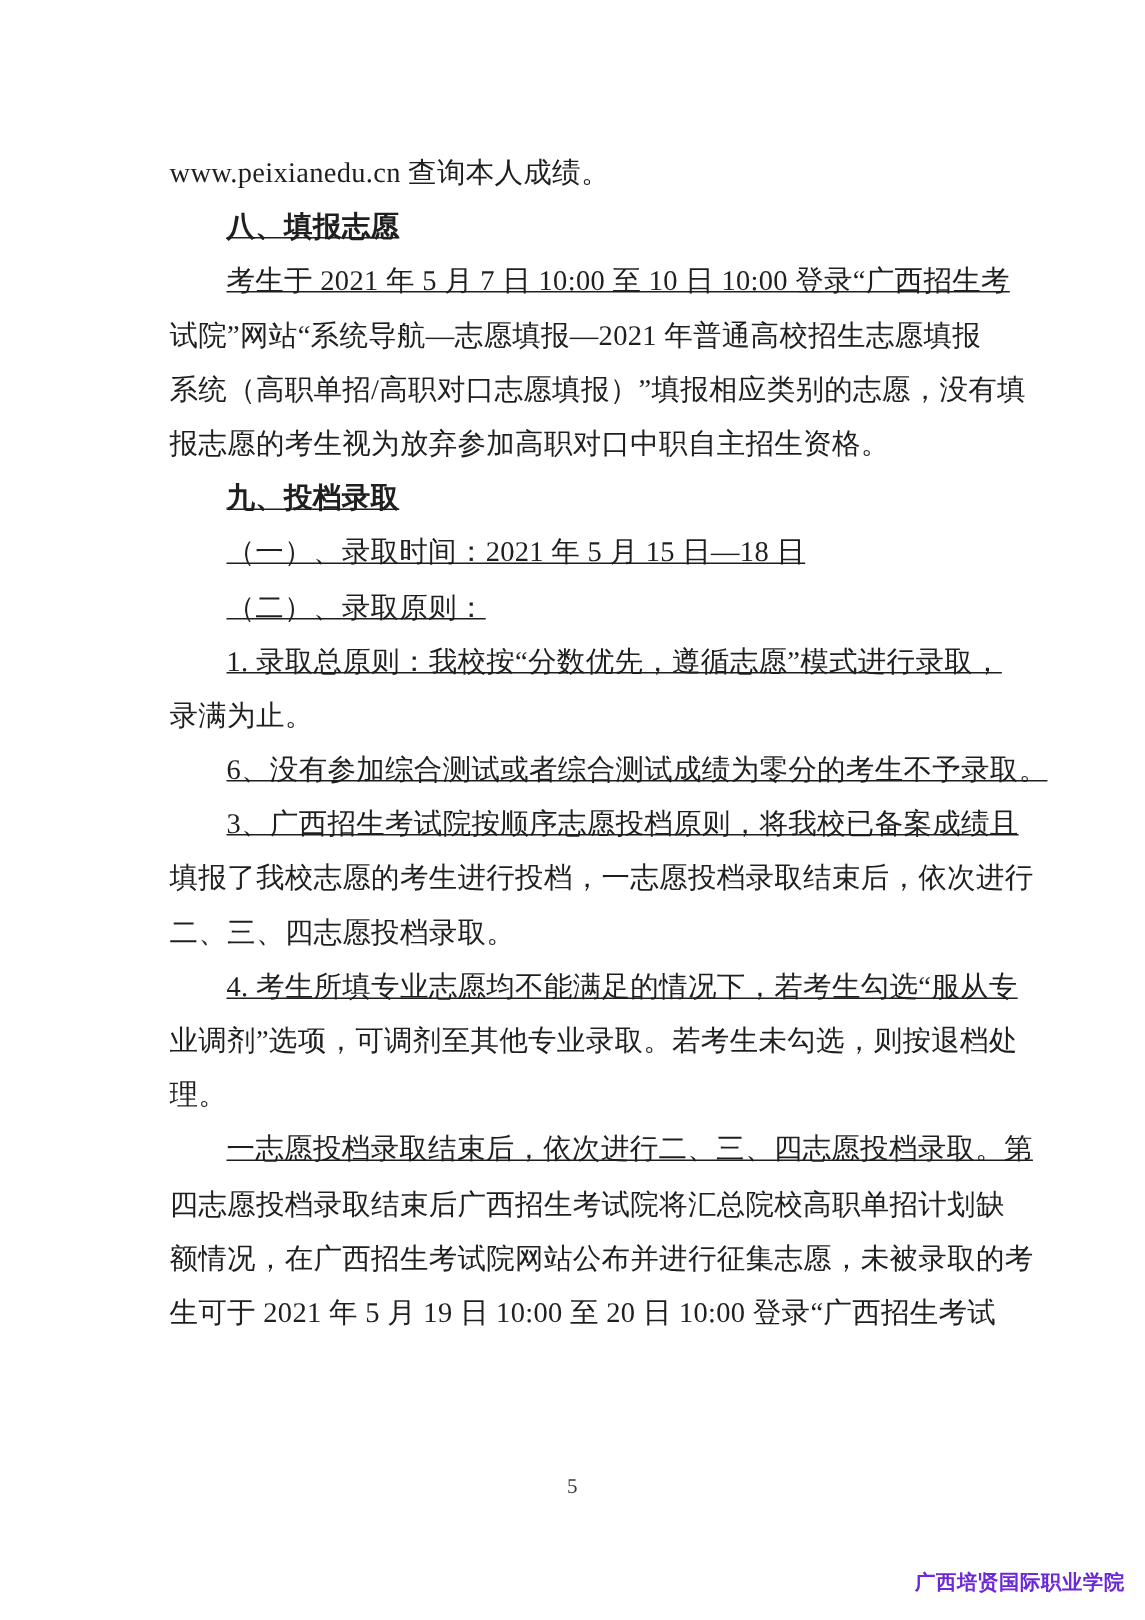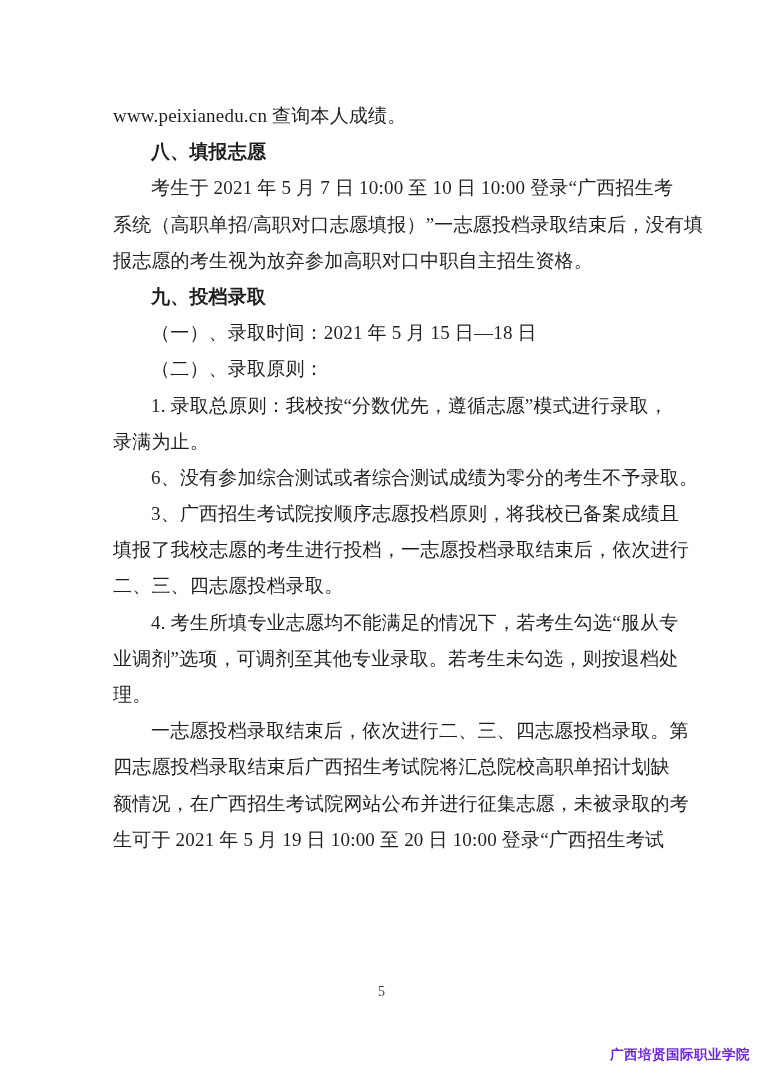--- a/index.html
+++ b/index.html
@@ -29,20 +29,21 @@
   }
   .line {
     height: 36.2px;
     line-height: 36.2px;
     font-size: 19px;
     white-space: nowrap;
     letter-spacing: 0.2px;
   }
   .line.indent {
     text-indent: 2em;
+    text-decoration: underline;
   }
   .line.bold {
     font-weight: 700;
   }
   .page-number {
     position: absolute;
     left: 0;
     right: 0;
     top: 984px;
     text-align: center;
@@ -62,21 +63,22 @@
   }
 </style>
 </head>
 <body>
 
 <div class="page">
   <div class="doc-body">
       <div class="line">www.peixianedu.cn 查询本人成绩。</div>
       <div class="line indent bold">八、填报志愿</div>
       <div class="line indent">考生于 2021 年 5 月 7 日 10:00 至 10 日 10:00 登录“广西招生考</div>
-      <div class="line">系统（高职单招/高职对口志愿填报）”一志愿投档录取结束后，没有填</div>
+      <div class="line">试院”网站“系统导航—志愿填报—2021 年普通高校招生志愿填报</div>
+      <div class="line">系统（高职单招/高职对口志愿填报）”填报相应类别的志愿，没有填</div>
       <div class="line">报志愿的考生视为放弃参加高职对口中职自主招生资格。</div>
       <div class="line indent bold">九、投档录取</div>
       <div class="line indent">（一）、录取时间：2021 年 5 月 15 日—18 日</div>
       <div class="line indent">（二）、录取原则：</div>
       <div class="line indent">1. 录取总原则：我校按“分数优先，遵循志愿”模式进行录取，</div>
       <div class="line">录满为止。</div>
       <div class="line indent">6、没有参加综合测试或者综合测试成绩为零分的考生不予录取。</div>
       <div class="line indent">3、广西招生考试院按顺序志愿投档原则，将我校已备案成绩且</div>
       <div class="line">填报了我校志愿的考生进行投档，一志愿投档录取结束后，依次进行</div>
       <div class="line">二、三、四志愿投档录取。</div>

